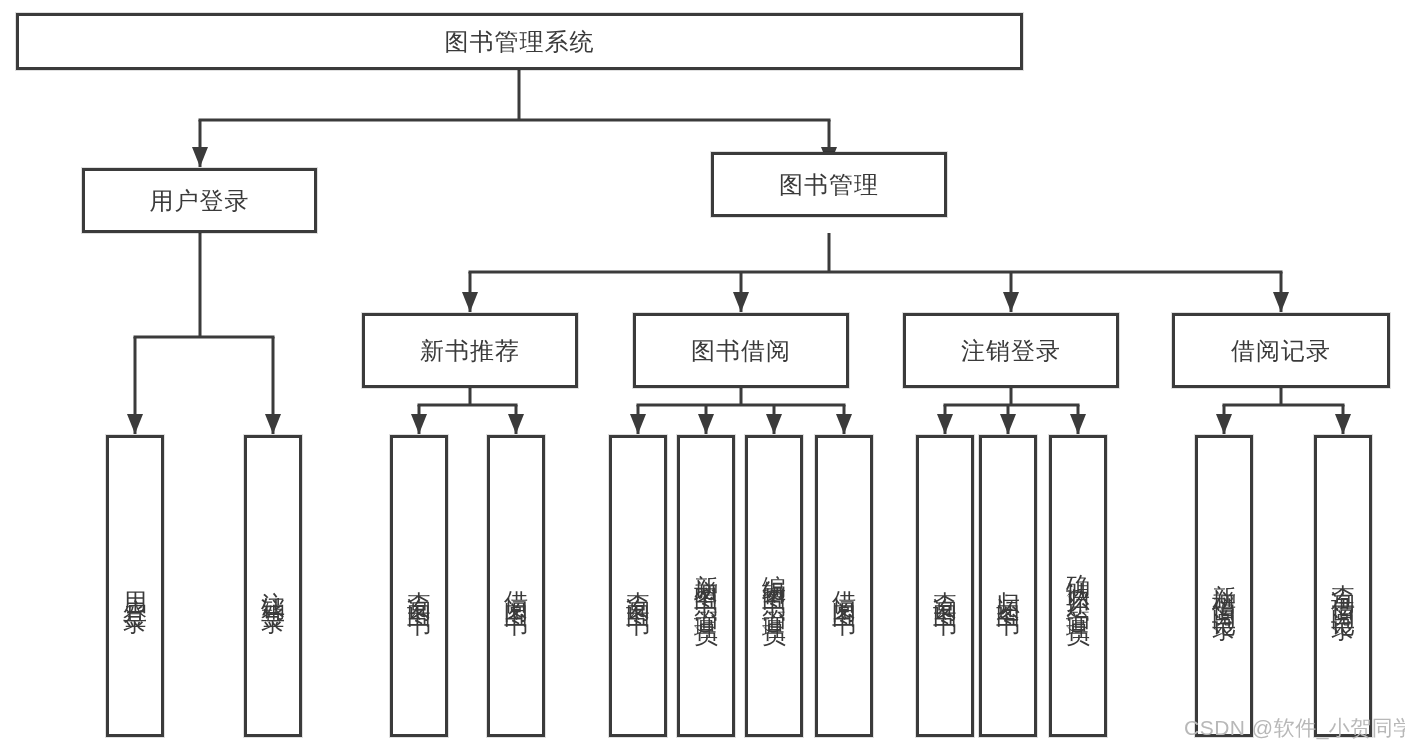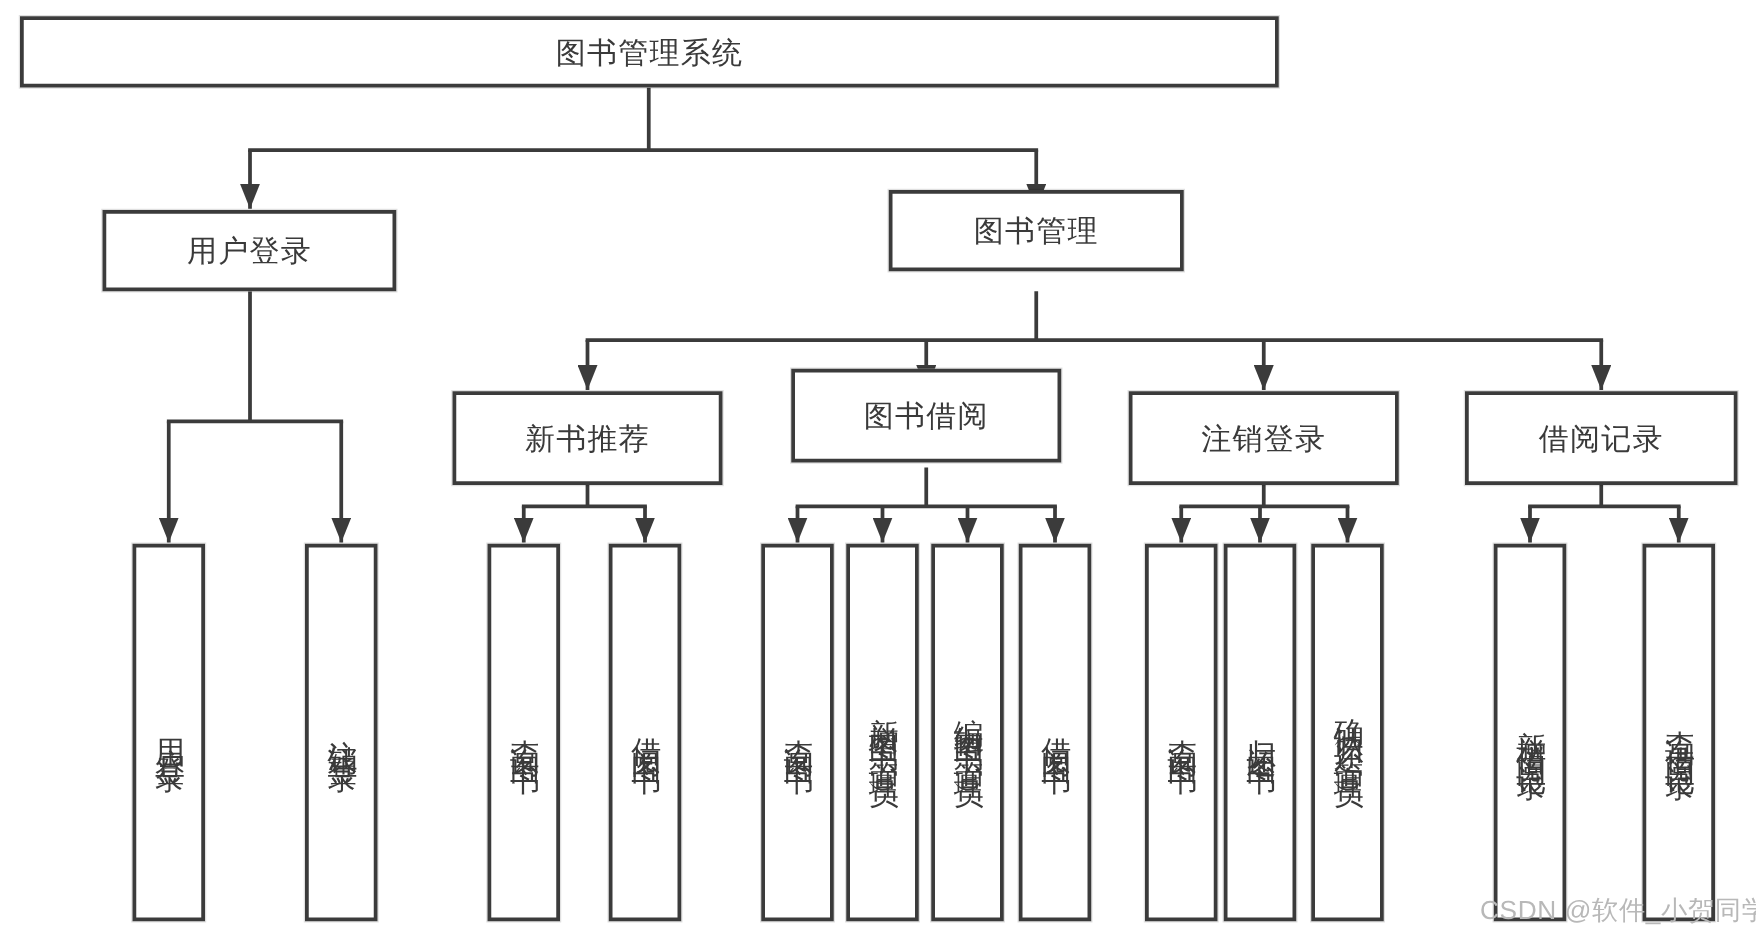--- a/index.html
+++ b/index.html
@@ -82,21 +82,21 @@
   <div class="box h2" style="left:82px;top:168px;width:235px">
     <span>用户登录</span>
   </div>
   <div class="box h2" style="left:711px;top:152px;width:236px">
     <span>图书管理</span>
   </div>
 
   <div class="box h3" style="left:362px;top:313px;width:216px">
     <span>新书推荐</span>
   </div>
-  <div class="box h3" style="left:633px;top:295px;width:216px">
+  <div class="box h3" style="left:633px;top:313px;width:216px">
     <span>图书借阅</span>
   </div>
   <div class="box h3" style="left:903px;top:313px;width:216px">
     <span>注销登录</span>
   </div>
   <div class="box h3" style="left:1172px;top:313px;width:218px">
     <span>借阅记录</span>
   </div>
 
   <div class="box v" style="left:106px">

